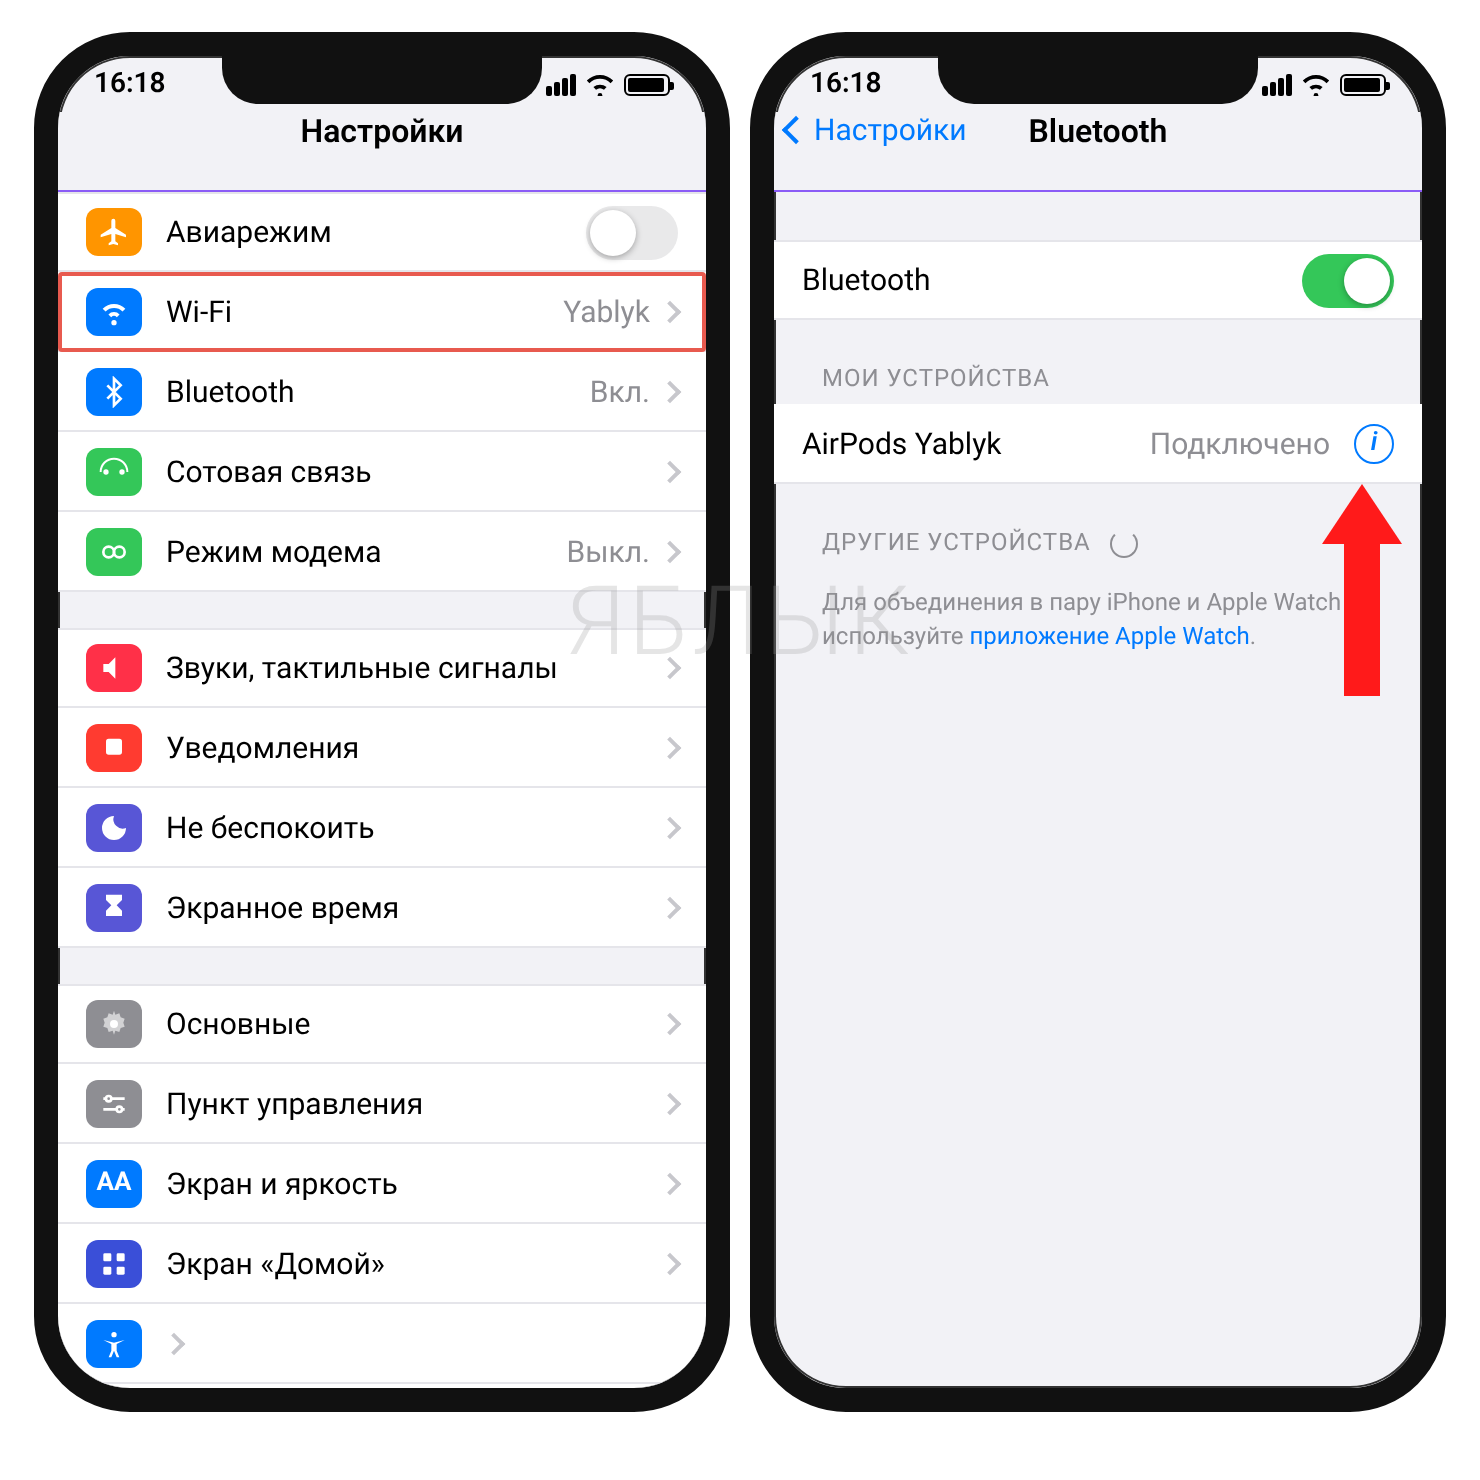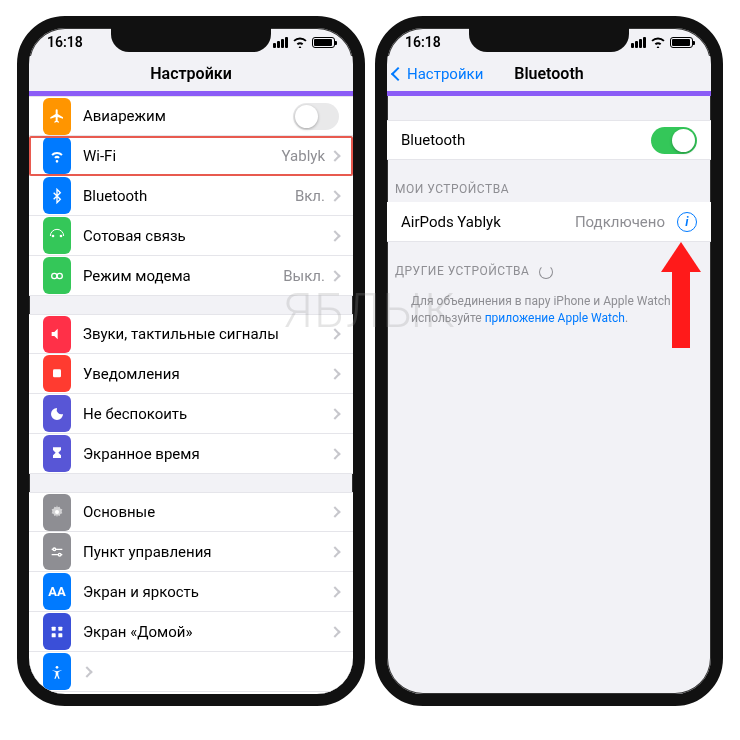--- a/index.html
+++ b/index.html
@@ -32,32 +32,32 @@
   .sig{display:flex;align-items:flex-end;gap:1px;}
   .sig span{width:3px;background:#000;border-radius:1px;}
   .sig span:nth-child(1){height:5px;}
   .sig span:nth-child(2){height:7px;}
   .sig span:nth-child(3){height:9px;}
   .sig span:nth-child(4){height:11px;}
   .batt{width:23px;height:11px;border:1px solid #000;border-radius:3px;position:relative;}
   .batt::after{content:'';position:absolute;right:-3px;top:3px;width:2px;height:4px;background:#000;border-radius:0 1px 1px 0;}
   .batt::before{content:'';position:absolute;left:1px;top:1px;bottom:1px;width:18px;background:#000;border-radius:1px;}
   
-  .nav{height:40px;background:var(--bg);border-bottom:5px solid #8b5cf6;display:flex;align-items:center;justify-content:center;position:relative;}
+  .nav{height:40px;background:var(--bg);border-bottom:1px solid #8b5cf6;display:flex;justify-content:center;position:relative;}
   .nav-title{font-size:16px;font-weight:600;}
   .nav-back{position:absolute;left:6px;display:flex;align-items:center;color:var(--blue);font-size:15px;}
   .chev-left{width:10px;height:10px;border-left:2px solid var(--blue);border-bottom:2px solid var(--blue);transform:rotate(45deg);margin-right:4px;}
   
   .content{height:calc(100% - 68px);overflow:hidden;}
   .group{margin-top:18px;}
   .group.first{margin-top:0;}
-  .section-hdr{font-size:12px;color:var(--gray);letter-spacing:0.5px;padding:4px 8px 6px;}
+  .section-hdr{font-size:12px;color:var(--gray);letter-spacing:0.5px;padding:4px 24px 6px;}
   .row{height:40px;background:var(--row-bg);display:flex;align-items:center;padding:0 14px 0 14px;border-bottom:1px solid var(--sep);position:relative;}
   .group .row:first-of-type{border-top:1px solid var(--sep);}
-  .icon{width:28px;height:37px;border-radius:6px;margin-right:12px;display:flex;align-items:center;justify-content:center;flex-shrink:0;}
+  .icon{width:28px;height:24px;border-radius:6px;margin-right:12px;display:flex;align-items:center;justify-content:center;flex-shrink:0;}
   .icon svg{width:16px;height:16px;}
   .label{flex:1;font-size:15px;color:#000;white-space:nowrap;overflow:hidden;text-overflow:ellipsis;}
   .value{font-size:15px;color:var(--gray);margin-right:6px;}
   .chev{width:8px;height:8px;border-right:2px solid #c7c7cc;border-top:2px solid #c7c7cc;transform:rotate(45deg);flex-shrink:0;}
   
   .toggle{width:46px;height:27px;border-radius:14px;background:#e9e9ea;position:relative;flex-shrink:0;}
   .toggle.on{background:var(--green);}
   .toggle::after{content:'';position:absolute;top:2px;left:2px;width:23px;height:23px;border-radius:50%;background:#fff;box-shadow:0 1px 3px rgba(0,0,0,.3);}
   .toggle.on::after{left:auto;right:2px;}
   

